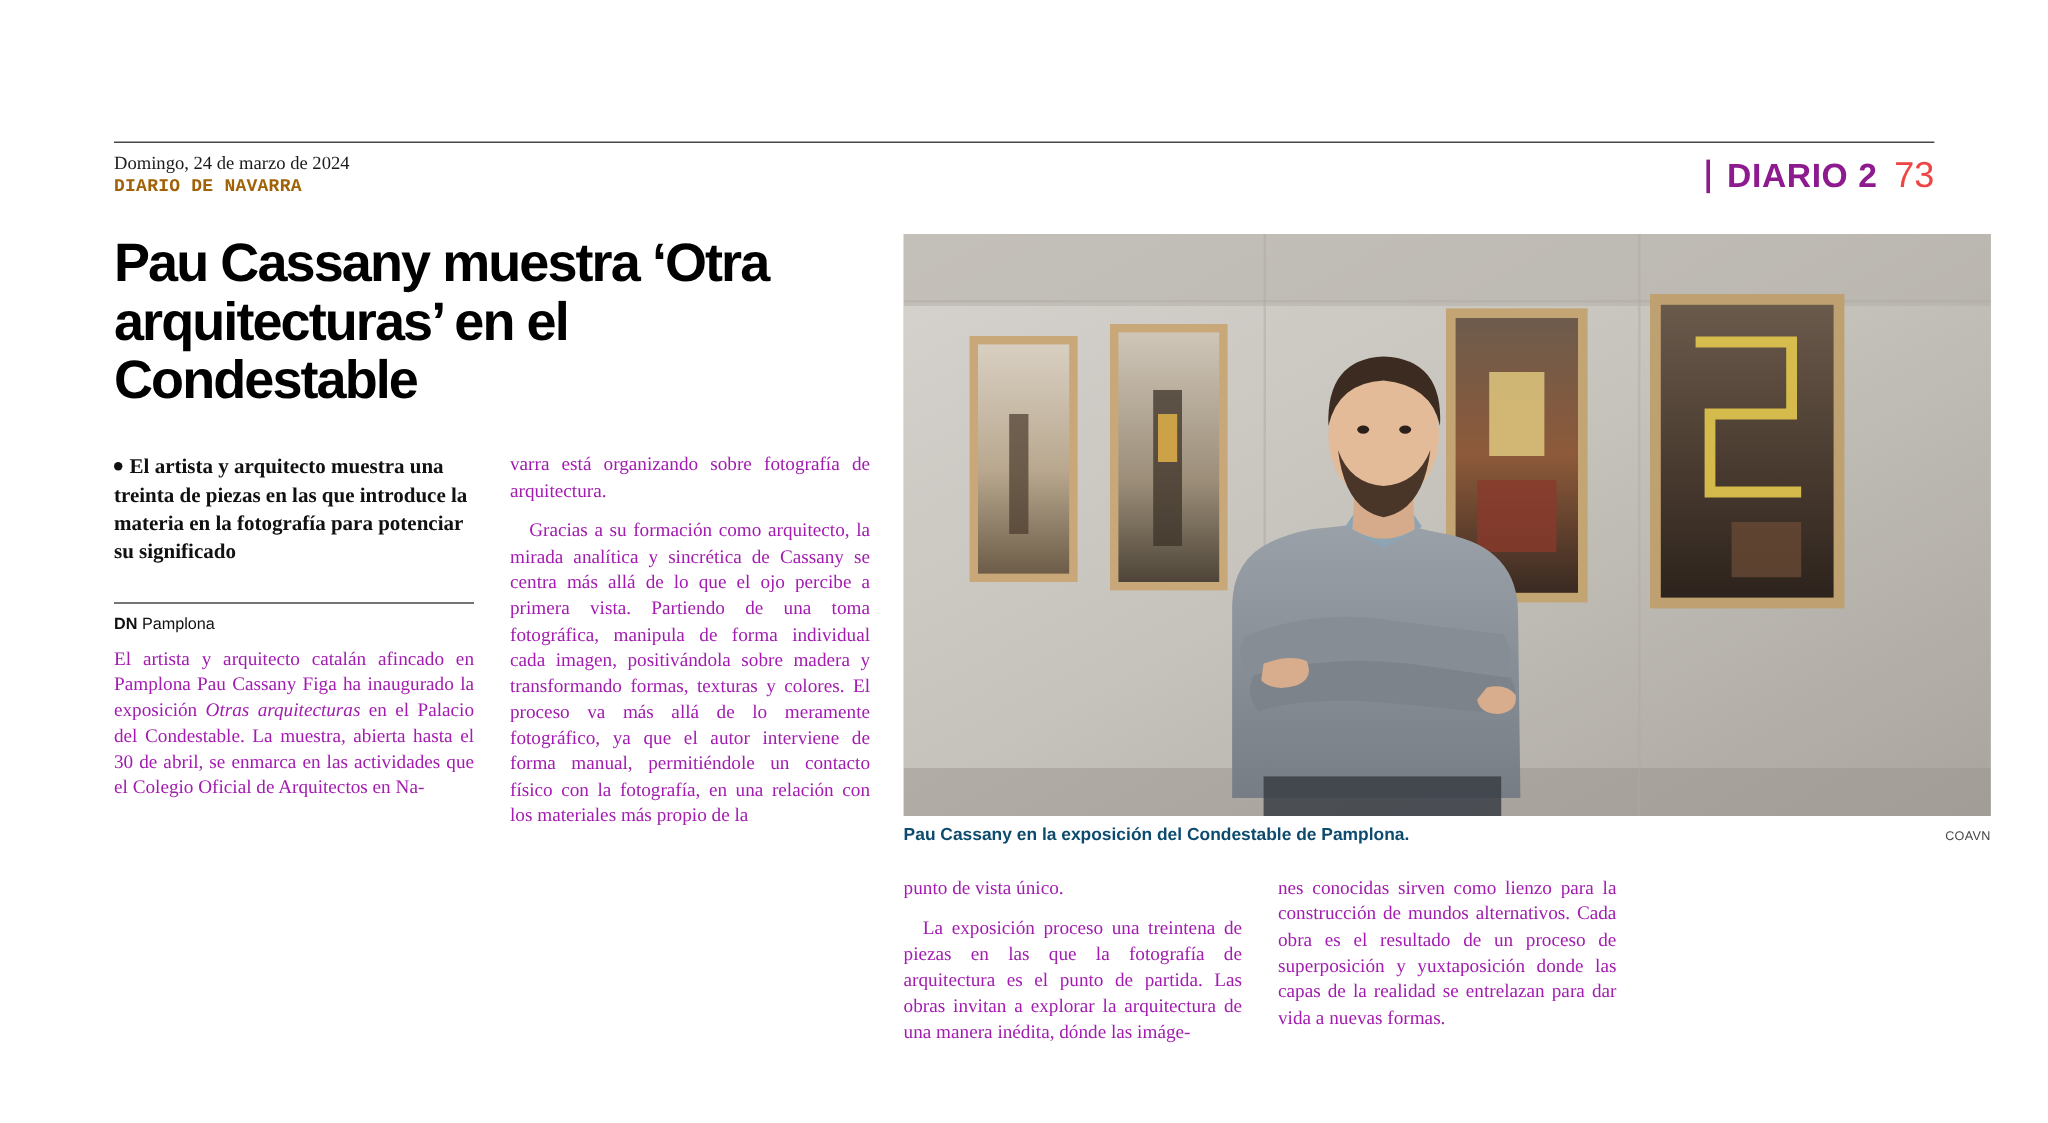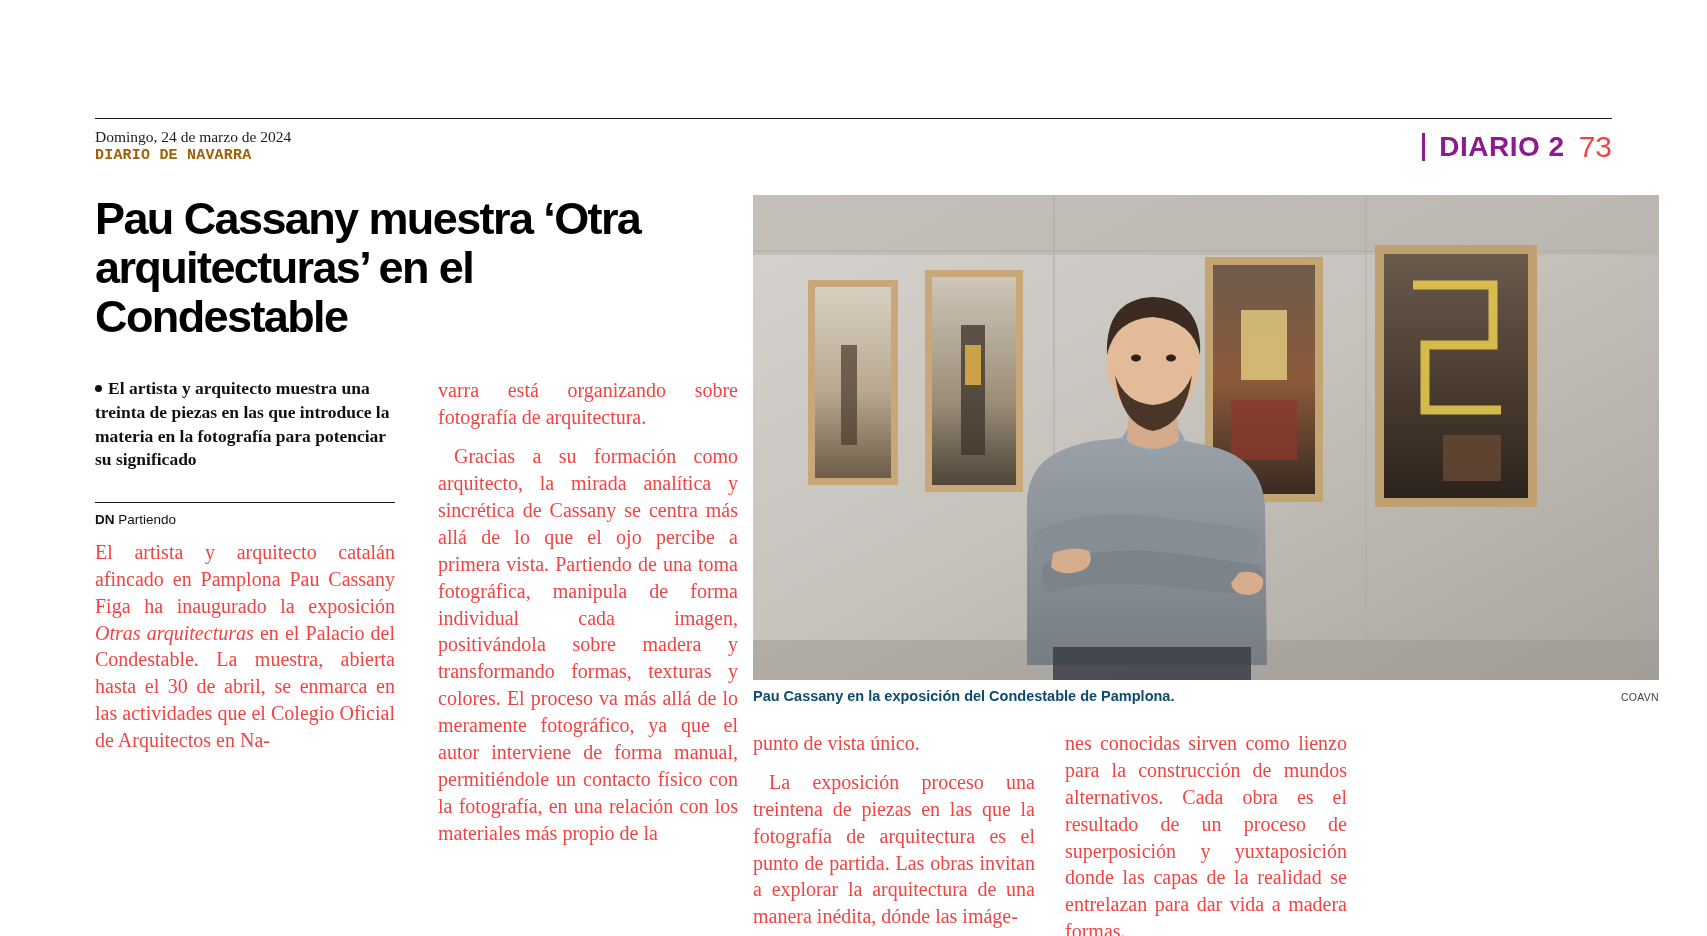--- a/index.html
+++ b/index.html
@@ -99,21 +99,21 @@
     line-height: 1.085;
     letter-spacing: -1.6px;
     color: #000000;
     margin: 0 0 36px 0;
     max-width: 600px;
   }
 
   
   .lead-wrap {
     display: flex;
-    gap: 43px;
+    gap: 30px;
   }
   .lead-left {
     width: 300px;
     flex: 0 0 300px;
   }
   .lead-right {
     width: 300px;
     flex: 0 0 300px;
   }
   .sumario {
@@ -141,24 +141,24 @@
   .byline {
     font-family: "Liberation Sans", sans-serif;
     font-size: 13.5px;
     color: #111;
   }
   .byline b {
     font-weight: bold;
   }
   .body-text {
     font-family: "Liberation Serif", serif;
-    font-size: 20px;
+    font-size: 16px;
     line-height: 1.345;
     text-align: justify;
-    color: #ef4444;
+    color: #a21caf;
     margin: 12px 0 0 0;
     hyphens: auto;
   }
   .body-text.tight {
     margin-top: 0;
   }
   .body-text .indent {
     text-indent: 16px;
     display: block;
   }
@@ -227,21 +227,21 @@
   <div class="content">
 
     <div class="left-col">
       <h1 class="headline">Pau Cassany muestra ‘Otra arquitecturas’ en el Condestable</h1>
 
       <div class="lead-wrap">
         <div class="lead-left">
           <p class="sumario"><span class="bullet"></span><span>El artista y arquitecto muestra una treinta de piezas en las que introduce la materia en la fotografía para potenciar su significado</span></p>
 
           <div class="byline-rule"></div>
-          <div class="byline"><b>DN</b> <span>Partiendo</span></div>
+          <div class="byline"><b>DN</b> <span>Pamplona</span></div>
 
           <p class="body-text"><span>El artista y arquitecto catalán afincado en Pamplona Pau Cassany Figa ha inaugurado la exposición </span><i>Otras arquitecturas</i><span> en el Palacio del Condestable. La muestra, abierta hasta el 30 de abril, se enmarca en las actividades que el Colegio Oficial de Arquitectos en Na-</span></p>
         </div>
 
         <div class="lead-right">
           <p class="body-text tight">varra está organizando sobre fotografía de arquitectura.</p>
           <p class="body-text">
               <span class="indent">Gracias a su formación como arquitecto, la mirada analítica y sincrética de Cassany se centra más allá de lo que el ojo percibe a primera vista. Partiendo de una toma fotográfica, manipula de forma individual cada imagen, positivándola sobre madera y transformando formas, texturas y colores. El proceso va más allá de lo meramente fotográfico, ya que el autor interviene de forma manual, permitiéndole un contacto físico con la fotografía, en una relación con los materiales más propio de la</span>
             </p>
         </div>
@@ -355,19 +355,19 @@
       </div>
 
       <div class="lower-cols">
         <div class="lower-col">
           <p class="body-text tight">punto de vista único.</p>
           <p class="body-text">
               <span class="indent">La exposición proceso una treintena de piezas en las que la fotografía de arquitectura es el punto de partida. Las obras invitan a explorar la arquitectura de una manera inédita, dónde las imáge-</span>
             </p>
         </div>
         <div class="lower-col">
-          <p class="body-text tight">nes conocidas sirven como lienzo para la construcción de mundos alternativos. Cada obra es el resultado de un proceso de superposición y yuxtaposición donde las capas de la realidad se entrelazan para dar vida a madera formas.</p>
+          <p class="body-text tight">nes conocidas sirven como lienzo para la construcción de mundos alternativos. Cada obra es el resultado de un proceso de superposición y yuxtaposición donde las capas de la realidad se entrelazan para dar vida a nuevas formas.</p>
         </div>
       </div>
     </div>
   </div>
 
 </div>
 
 </body></html>

